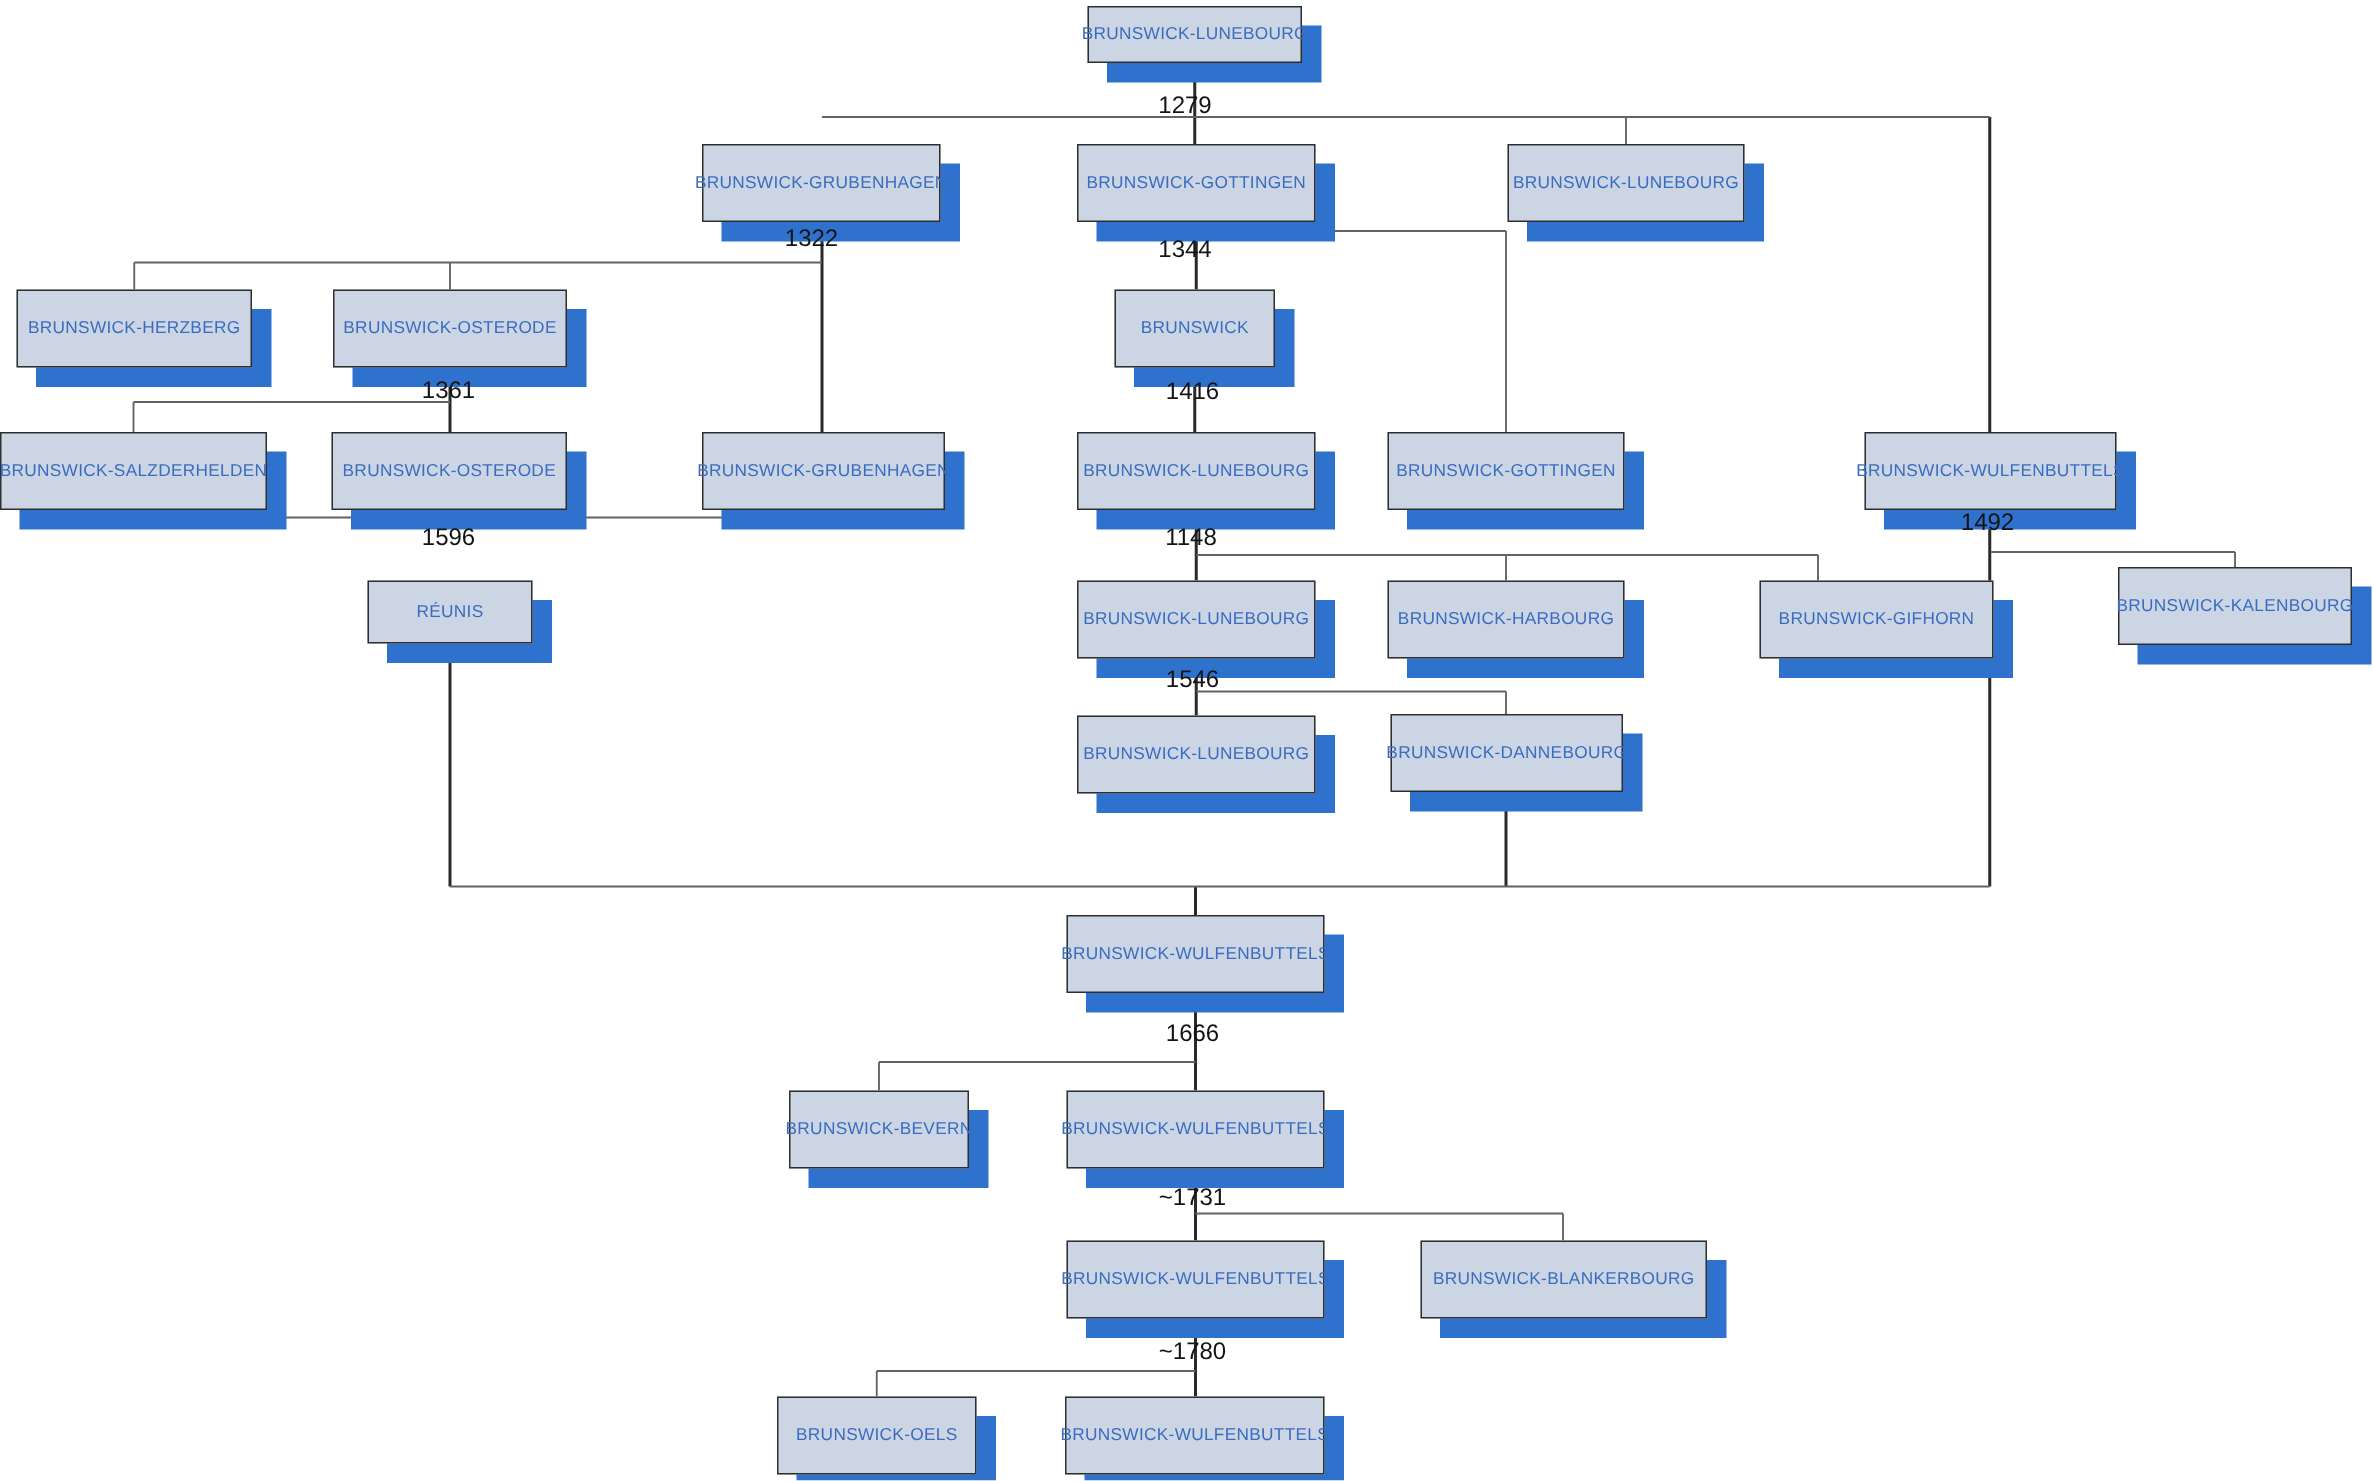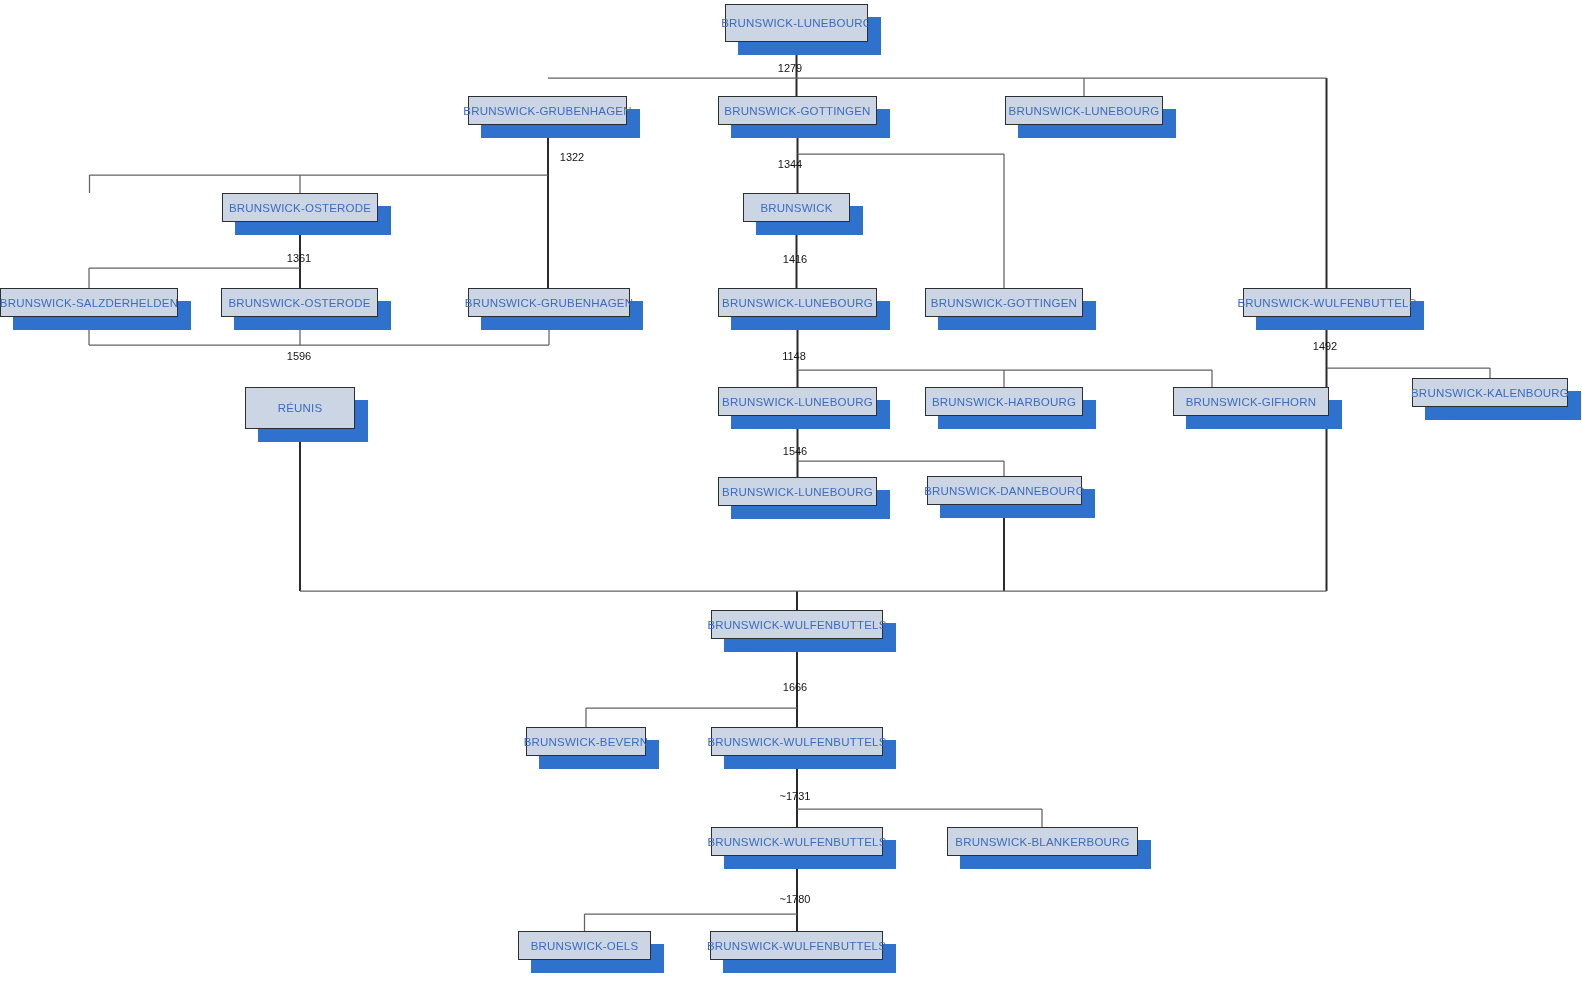--- a/index.html
+++ b/index.html
@@ -1,23 +1,23 @@
 <!DOCTYPE html>
 <html><head>
 <meta charset="utf-8">
 <style>
   html,body{margin:0;padding:0;background:#ffffff;}
   #canvas{position:relative;width:1582px;height:987px;background:#ffffff;overflow:hidden;
           font-family:"Liberation Sans",sans-serif;}
   #wires{position:absolute;left:0;top:0;z-index:1;}
-  .node{position:absolute;z-index:2;height:29px;background:#ccd5e4;border:1.5px solid #2e2e2e;
+  .node{position:absolute;z-index:2;height:52px;background:#ccd5e4;border:1.5px solid #2e2e2e;
         box-shadow:13px 13px 0 0 #2f72ce;display:flex;align-items:center;justify-content:center;
         box-sizing:border-box;}
   .lbl{font-size:11.5px;letter-spacing:.2px;color:#3a6cc0;text-align:center;white-space:nowrap;}
-  .date{position:absolute;z-index:3;transform:translateX(-50%);font-size:11px;color:#141414;
+  .date{position:absolute;z-index:3;transform:translateX(-50%);font-size:16px;color:#141414;
         white-space:nowrap;}
   .thick{stroke:#2a2a2a;stroke-width:2;fill:none;}
   .thin{stroke:#636363;stroke-width:1.25;fill:none;}
 </style>
 </head>
 <body>
 
 <div id="canvas">
 
   <svg id="wires" width="1582" height="987">
@@ -47,20 +47,23 @@
   <div class="node" style="left:468px;top:96px;width:159px">
       <span class="lbl">BRUNSWICK-GRUBENHAGEN</span>
     </div>
   <div class="node" style="left:718px;top:96px;width:159px">
       <span class="lbl">BRUNSWICK-GOTTINGEN</span>
     </div>
   <div class="node" style="left:1005px;top:96px;width:158px">
       <span class="lbl">BRUNSWICK-LUNEBOURG</span>
     </div>
 
+  <div class="node" style="left:11px;top:193px;width:157px">
+      <span class="lbl">BRUNSWICK-HERZBERG</span>
+    </div>
   <div class="node" style="left:222px;top:193px;width:156px">
       <span class="lbl">BRUNSWICK-OSTERODE</span>
     </div>
   <div class="node" style="left:743px;top:193px;width:107px">
       <span class="lbl">BRUNSWICK</span>
     </div>
 
   <div class="node" style="left:0px;top:288px;width:178px">
       <span class="lbl">BRUNSWICK-SALZDERHELDEN</span>
     </div>
@@ -122,21 +125,21 @@
     </div>
 
   <div class="node" style="left:518px;top:931px;width:133px">
       <span class="lbl">BRUNSWICK-OELS</span>
     </div>
   <div class="node" style="left:710px;top:931px;width:173px">
       <span class="lbl">BRUNSWICK-WULFENBUTTELS</span>
     </div>
 
   <div class="date" style="left:790px;top:62px">1279</div>
-  <div class="date" style="left:572px;top:151px">1322</div>
+  <div class="date" style="left:541px;top:151px">1322</div>
   <div class="date" style="left:790px;top:158px">1344</div>
   <div class="date" style="left:299px;top:252px">1361</div>
   <div class="date" style="left:795px;top:253px">1416</div>
   <div class="date" style="left:1325px;top:340px">1492</div>
   <div class="date" style="left:794px;top:350px">1148</div>
   <div class="date" style="left:795px;top:445px">1546</div>
   <div class="date" style="left:299px;top:350px">1596</div>
   <div class="date" style="left:795px;top:681px">1666</div>
   <div class="date" style="left:795px;top:790px">~1731</div>
   <div class="date" style="left:795px;top:893px">~1780</div>

